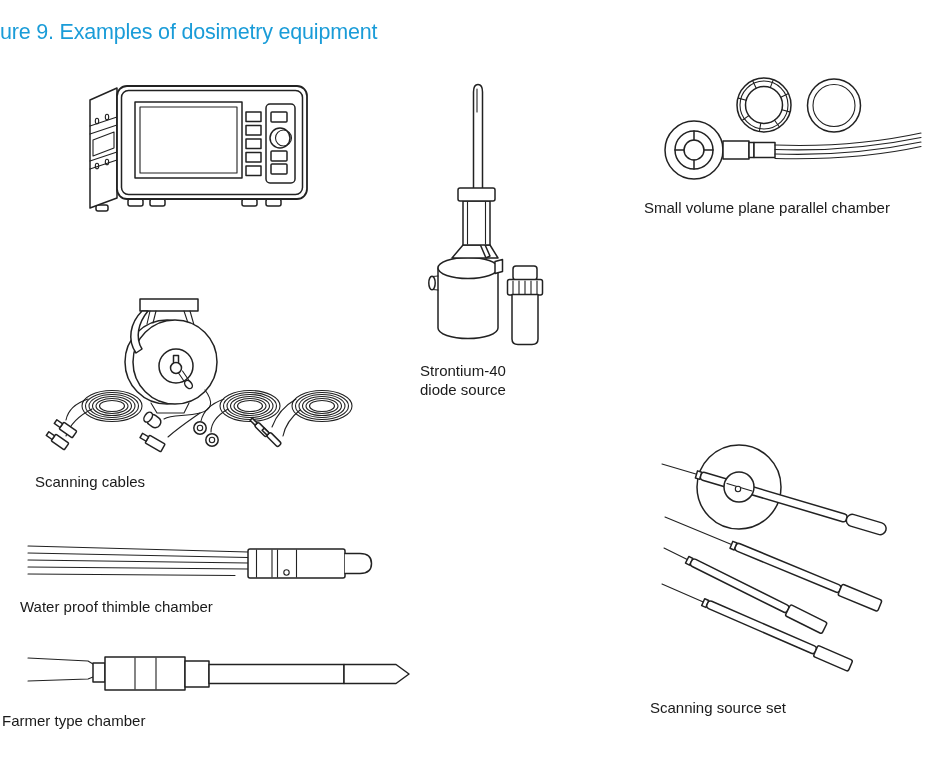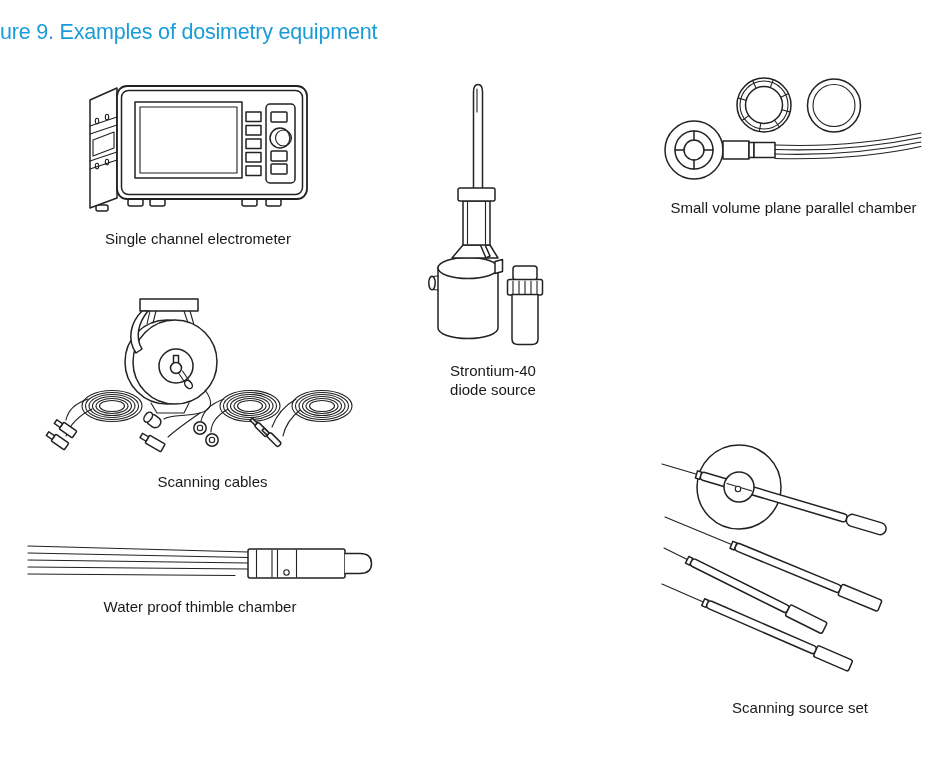--- a/index.html
+++ b/index.html
@@ -18,21 +18,21 @@
   .fig-title{
     position:absolute;left:0;top:20px;
     font-size:21.5px;font-weight:500;letter-spacing:-0.2px;
     color:var(--title-color);white-space:nowrap;
   }
   figure.item{position:absolute;margin:0}
   figure.item svg{display:block;stroke:var(--line-color);fill:none;
     stroke-width:1.5;stroke-linecap:round;stroke-linejoin:round}
   figcaption{
     font-size:15px;line-height:19px;color:var(--text-color);
-    text-align:center;white-space:nowrap;
+    white-space:nowrap;
   }
   .cap-shift-18{transform:translateX(-18px)}
   .cap-shift-6{transform:translateX(-6px)}
   .thin{stroke-width:1.1}
   .thick{stroke-width:1.8}
 </style>
 </head>
 <body>
 
 <div id="page">
@@ -71,21 +71,20 @@
       <rect x="246" y="152.5" width="15" height="9.5"></rect>
       <rect x="246" y="166" width="15" height="9.5"></rect>
 
       <rect x="266" y="104" width="29" height="79" rx="4"></rect>
       <rect x="271" y="112" width="16" height="10" rx="1"></rect>
       <circle cx="280" cy="138" r="10"></circle>
       <circle class="thin" cx="283.5" cy="138" r="8"></circle>
       <rect x="271" y="151" width="16" height="10" rx="1"></rect>
       <rect x="271" y="164" width="16" height="10" rx="1"></rect>
     </svg>
-    <figcaption>Single channel electrometer</figcaption>
   </figure>
 
   <figure class="item" style="left:420px;top:80px;width:146px">
     <svg width="146" height="281" viewBox="420 80 146 281">
 
       <path d="M473.5,190 L473.5,92 Q473.5,84.5 478,84.5 Q482.5,84.5 482.5,92 L482.5,190" fill="#fff"></path>
       <path class="thin" d="M477,89 L477,112"></path>
 
       <path d="M438,268 L438,328 A30,10.5 0 0 0 498,328 L498,268" fill="#fff"></path>
       <ellipse cx="468" cy="268" rx="30" ry="10.5" fill="#fff"></ellipse>
@@ -225,20 +224,32 @@
     <svg width="360" height="61" viewBox="20 536 360 61">
       <path class="thin" d="M28,546 L248,552 M28,553 L248,557.5 M28,560 L248,563 M28,567 L248,569 M28,574 L235,575.5"></path>
       <rect x="248" y="549" width="97" height="29" rx="2" fill="#fff"></rect>
       <path class="thin" d="M256.5,550 L256.5,577 M272,550 L272,577 M277.5,550 L277.5,577 M296.5,550 L296.5,577"></path>
       <circle class="thin" cx="286.5" cy="572.5" r="2.7"></circle>
       <path d="M345,553.5 L360,553.5 Q371.5,553.5 371.5,563.5 Q371.5,573.5 360,573.5 L345,573.5" fill="#fff"></path>
     </svg>
     <figcaption>Water proof thimble chamber</figcaption>
   </figure>
 
+  <figure class="item" style="left:20px;top:650px;width:395px">
+    <svg width="395" height="61" viewBox="20 650 395 61">
+      <path class="thin" d="M28,658 L88,661 L93,664 M28,681 L88,679 L93,677"></path>
+      <rect x="93" y="663" width="12" height="19" fill="#fff"></rect>
+      <rect x="105" y="657" width="80" height="33" fill="#fff"></rect>
+      <path class="thin" d="M135,658 L135,689 M156,658 L156,689"></path>
+      <rect x="185" y="661" width="24" height="26" fill="#fff"></rect>
+      <rect x="209" y="664.5" width="135" height="19" fill="#fff"></rect>
+      <path d="M344,664.5 L396,664.5 L409,674 L396,683.5 L344,683.5 Z" fill="#fff"></path>
+    </svg>
+    <figcaption class="cap-shift-18">Farmer type chamber</figcaption>
+  </figure>
 
   <figure class="item" style="left:650px;top:438px;width:300px">
     <svg width="300" height="260" viewBox="650 438 300 260">
 
       <circle cx="739" cy="487" r="42" fill="#fff"></circle>
 
       <g transform="rotate(16.5 662 464)">
         <path class="thin" d="M662,464 L700,464"></path>
         <rect x="698" y="460.5" width="4.5" height="7.5" fill="#fff"></rect>
         <rect x="702.5" y="460" width="152" height="8" rx="3" fill="#fff"></rect>

